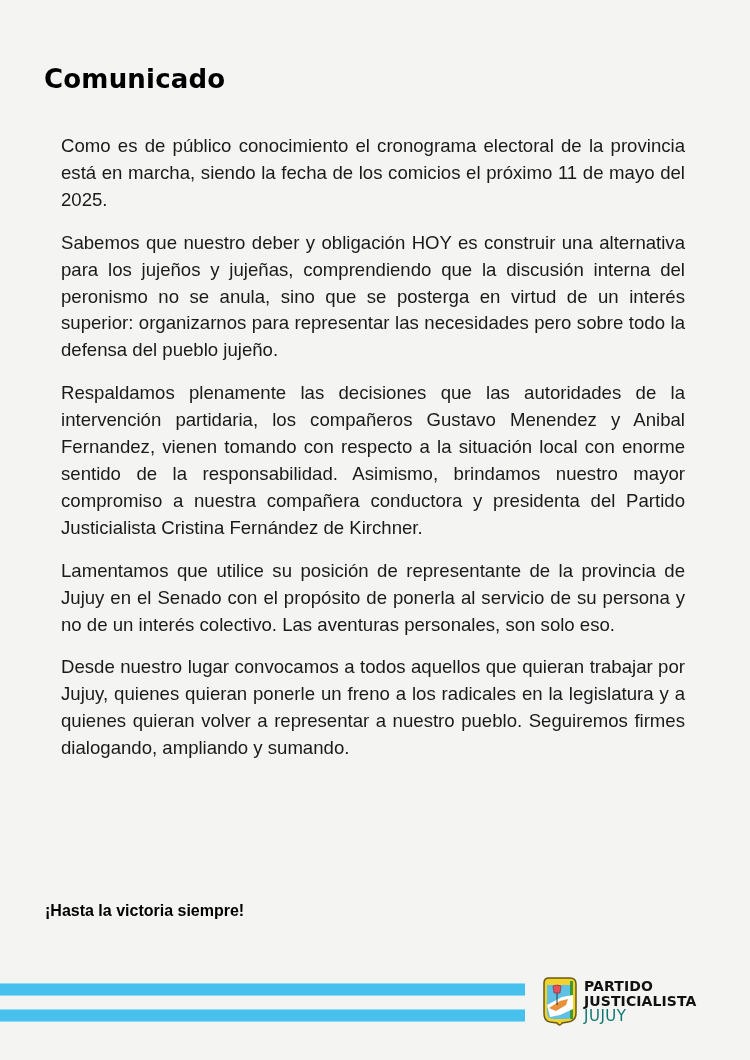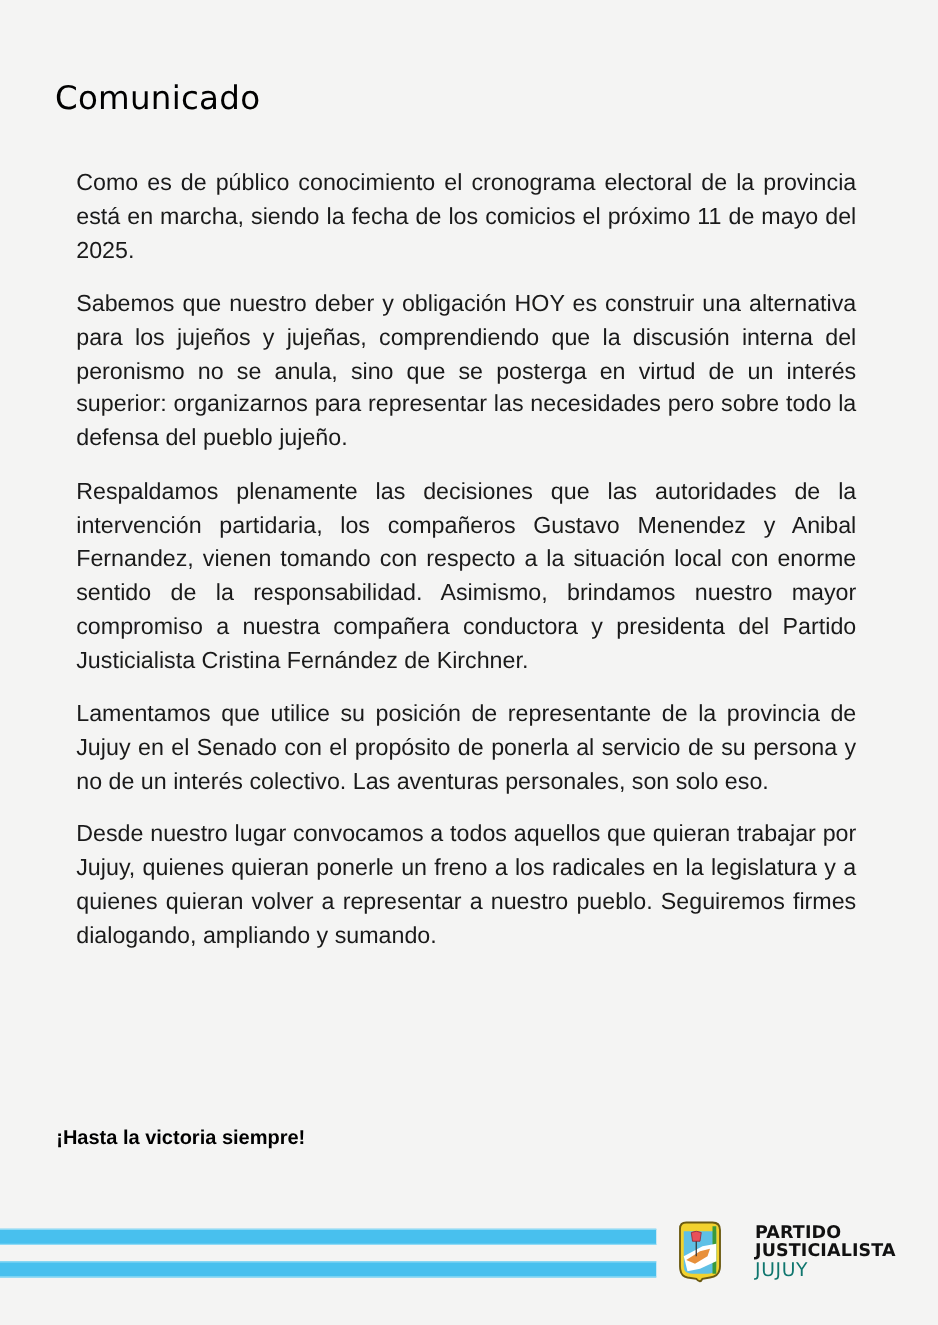--- a/index.html
+++ b/index.html
@@ -1,26 +1,26 @@
 <!DOCTYPE html>
 <html><head>
 <meta charset="utf-8">
 <style>
   html, body { margin:0; padding:0; }
   body { width:750px; height:1060px; background:#f4f4f3; position:relative; overflow:hidden; font-family:"Liberation Sans", sans-serif; color:#1a1a1a; }
-  .title { position:absolute; left:44px; top:64px; font-family:"DejaVu Sans", sans-serif; font-weight:normal; font-size:26px; color:#000; letter-spacing:0.2px; }
+  .title { position:absolute; left:44px; top:64px; font-family:"DejaVu Sans", sans-serif; font-weight:bold; font-size:26px; color:#000; letter-spacing:0.2px; }
   .body { position:absolute; left:45px; top:117px; width:656px; font-size:18.6px; line-height:26.9px; text-align:justify; }
   .body p { margin:16px; }
   .closing { position:absolute; left:45px; top:902px; font-size:16px; font-weight:bold; color:#000000; }
   .stripe { position:absolute; left:0; width:525px; height:13px; background:#48c0ee; border-top:1px solid #8fdaf5; border-bottom:1px solid #8fdaf5; box-sizing:border-box; }
   .s1 { top:983px; }
   .s2 { top:1009px; }
   .logo { position:absolute; left:540px; top:975px; display:flex; align-items:flex-start; }
   .shield { width:40px; height:52px; }
-  .logo-text { margin-left:24px; margin-top:4px; line-height:15px; }
+  .logo-text { margin-left:4px; margin-top:4px; line-height:15px; }
   .lt1, .lt2 { font-family:"DejaVu Sans", sans-serif; font-weight:bold; font-size:14px; color:#111; letter-spacing:0.1px; }
   .lt3 { font-family:"DejaVu Sans", sans-serif; font-size:15px; color:#0f766e; letter-spacing:0.5px; }
 </style>
 </head>
 <body>
 
 <div class="title">Comunicado</div>
 
 <div class="body">
   <p>Como es de público conocimiento el cronograma electoral de la provincia está en marcha, siendo la fecha de los comicios el próximo 11 de mayo del 2025.</p>

